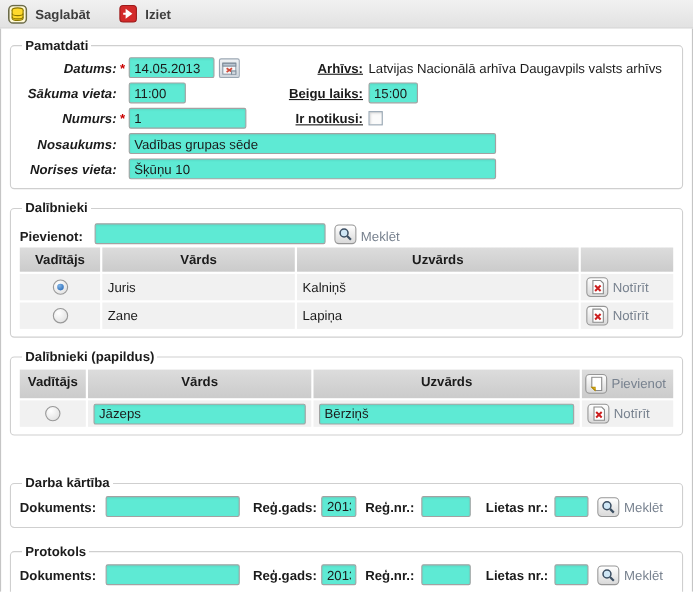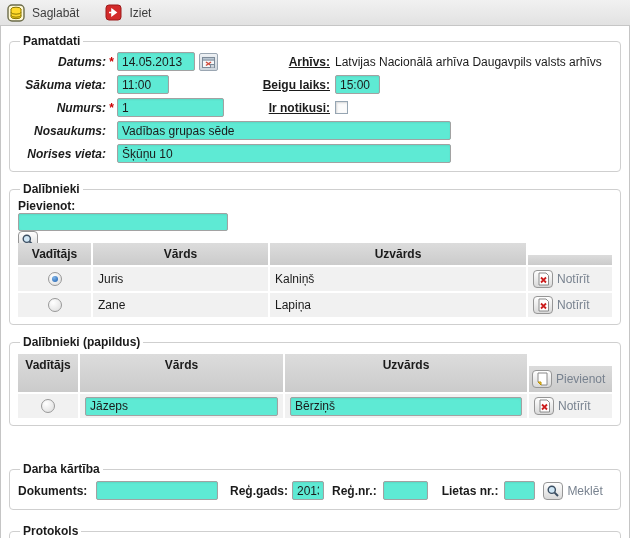--- a/index.html
+++ b/index.html
@@ -18,21 +18,21 @@
     display: flex;
     align-items: center;
     padding-left: 7px;
     gap: 26px;
   }
   .tb-btn {
     display: inline-flex;
     align-items: center;
     gap: 7px;
     cursor: pointer;
-    font-weight: normal;
+    font-weight: bold;
     color: #3d3d3d;
   }
   
   .content {
     border-left: 1px solid #c5c5c5;
     border-right: 1px solid #c5c5c5;
     height: 512px;
     padding-top: 8px;
     background: #fff;
   }
@@ -93,33 +93,33 @@
     border-radius: 4px;
     background: linear-gradient(#ffffff, #d9d9d9);
     display: inline-flex; align-items: center; justify-content: center;
     cursor: pointer;
     flex: 0 0 auto;
   }
   .cal-btn { margin-left: 4px; width: 19px; height: 18px; border: 1px solid #9aa6b2; border-radius: 2px;
              background: linear-gradient(#eef1f4, #cfd6dd); display: inline-flex; align-items: center; justify-content: center; cursor: pointer; }
   .action-link { font-weight: normal; color: #78828f; margin-left: 4px; white-space: nowrap; }
   
-  .prow { display: flex; align-items: flex-start; height: 23px; margin-bottom: 21px; flex-direction: column; }
+  .prow { display: flex; align-items: flex-end; height: 23px; margin-bottom: 3px; }
   .prow .lblb { width: 68px; }
   .prow input { width: 210px; margin-right: 8px; }
   
   .gtable { display: grid; gap: 2px; background: #ffffff; margin-top: 2px; }
   .gtable.main { grid-template-columns: 73px 175px 256px 1fr; }
   .gtable.extra { grid-template-columns: 60px 203px 242px 1fr; }
   .th {
     background: linear-gradient(#dcdcdc, #cbcbcb);
     font-weight: bold; text-align: center;
     padding: 4px 0; color: #1b1b1b;
   }
-  .th.action { display: flex; align-items: center; justify-content: flex-start; padding-left: 3px; margin-top: 12px; }
+  .th.action { display: flex; align-items: center; justify-content: flex-start; padding-left: 3px; }
   .td {
     background: #f1f1f1;
     display: flex; align-items: center;
     height: 24px; padding: 0 5px;
   }
   .td.center { justify-content: center; }
   .td input { width: 100%; }
   
   .standalone { display: flex; align-items: center; gap: 6px; margin: 12px 0 0 8px; height: 16px; }
   .spacer { height: 26px; }

